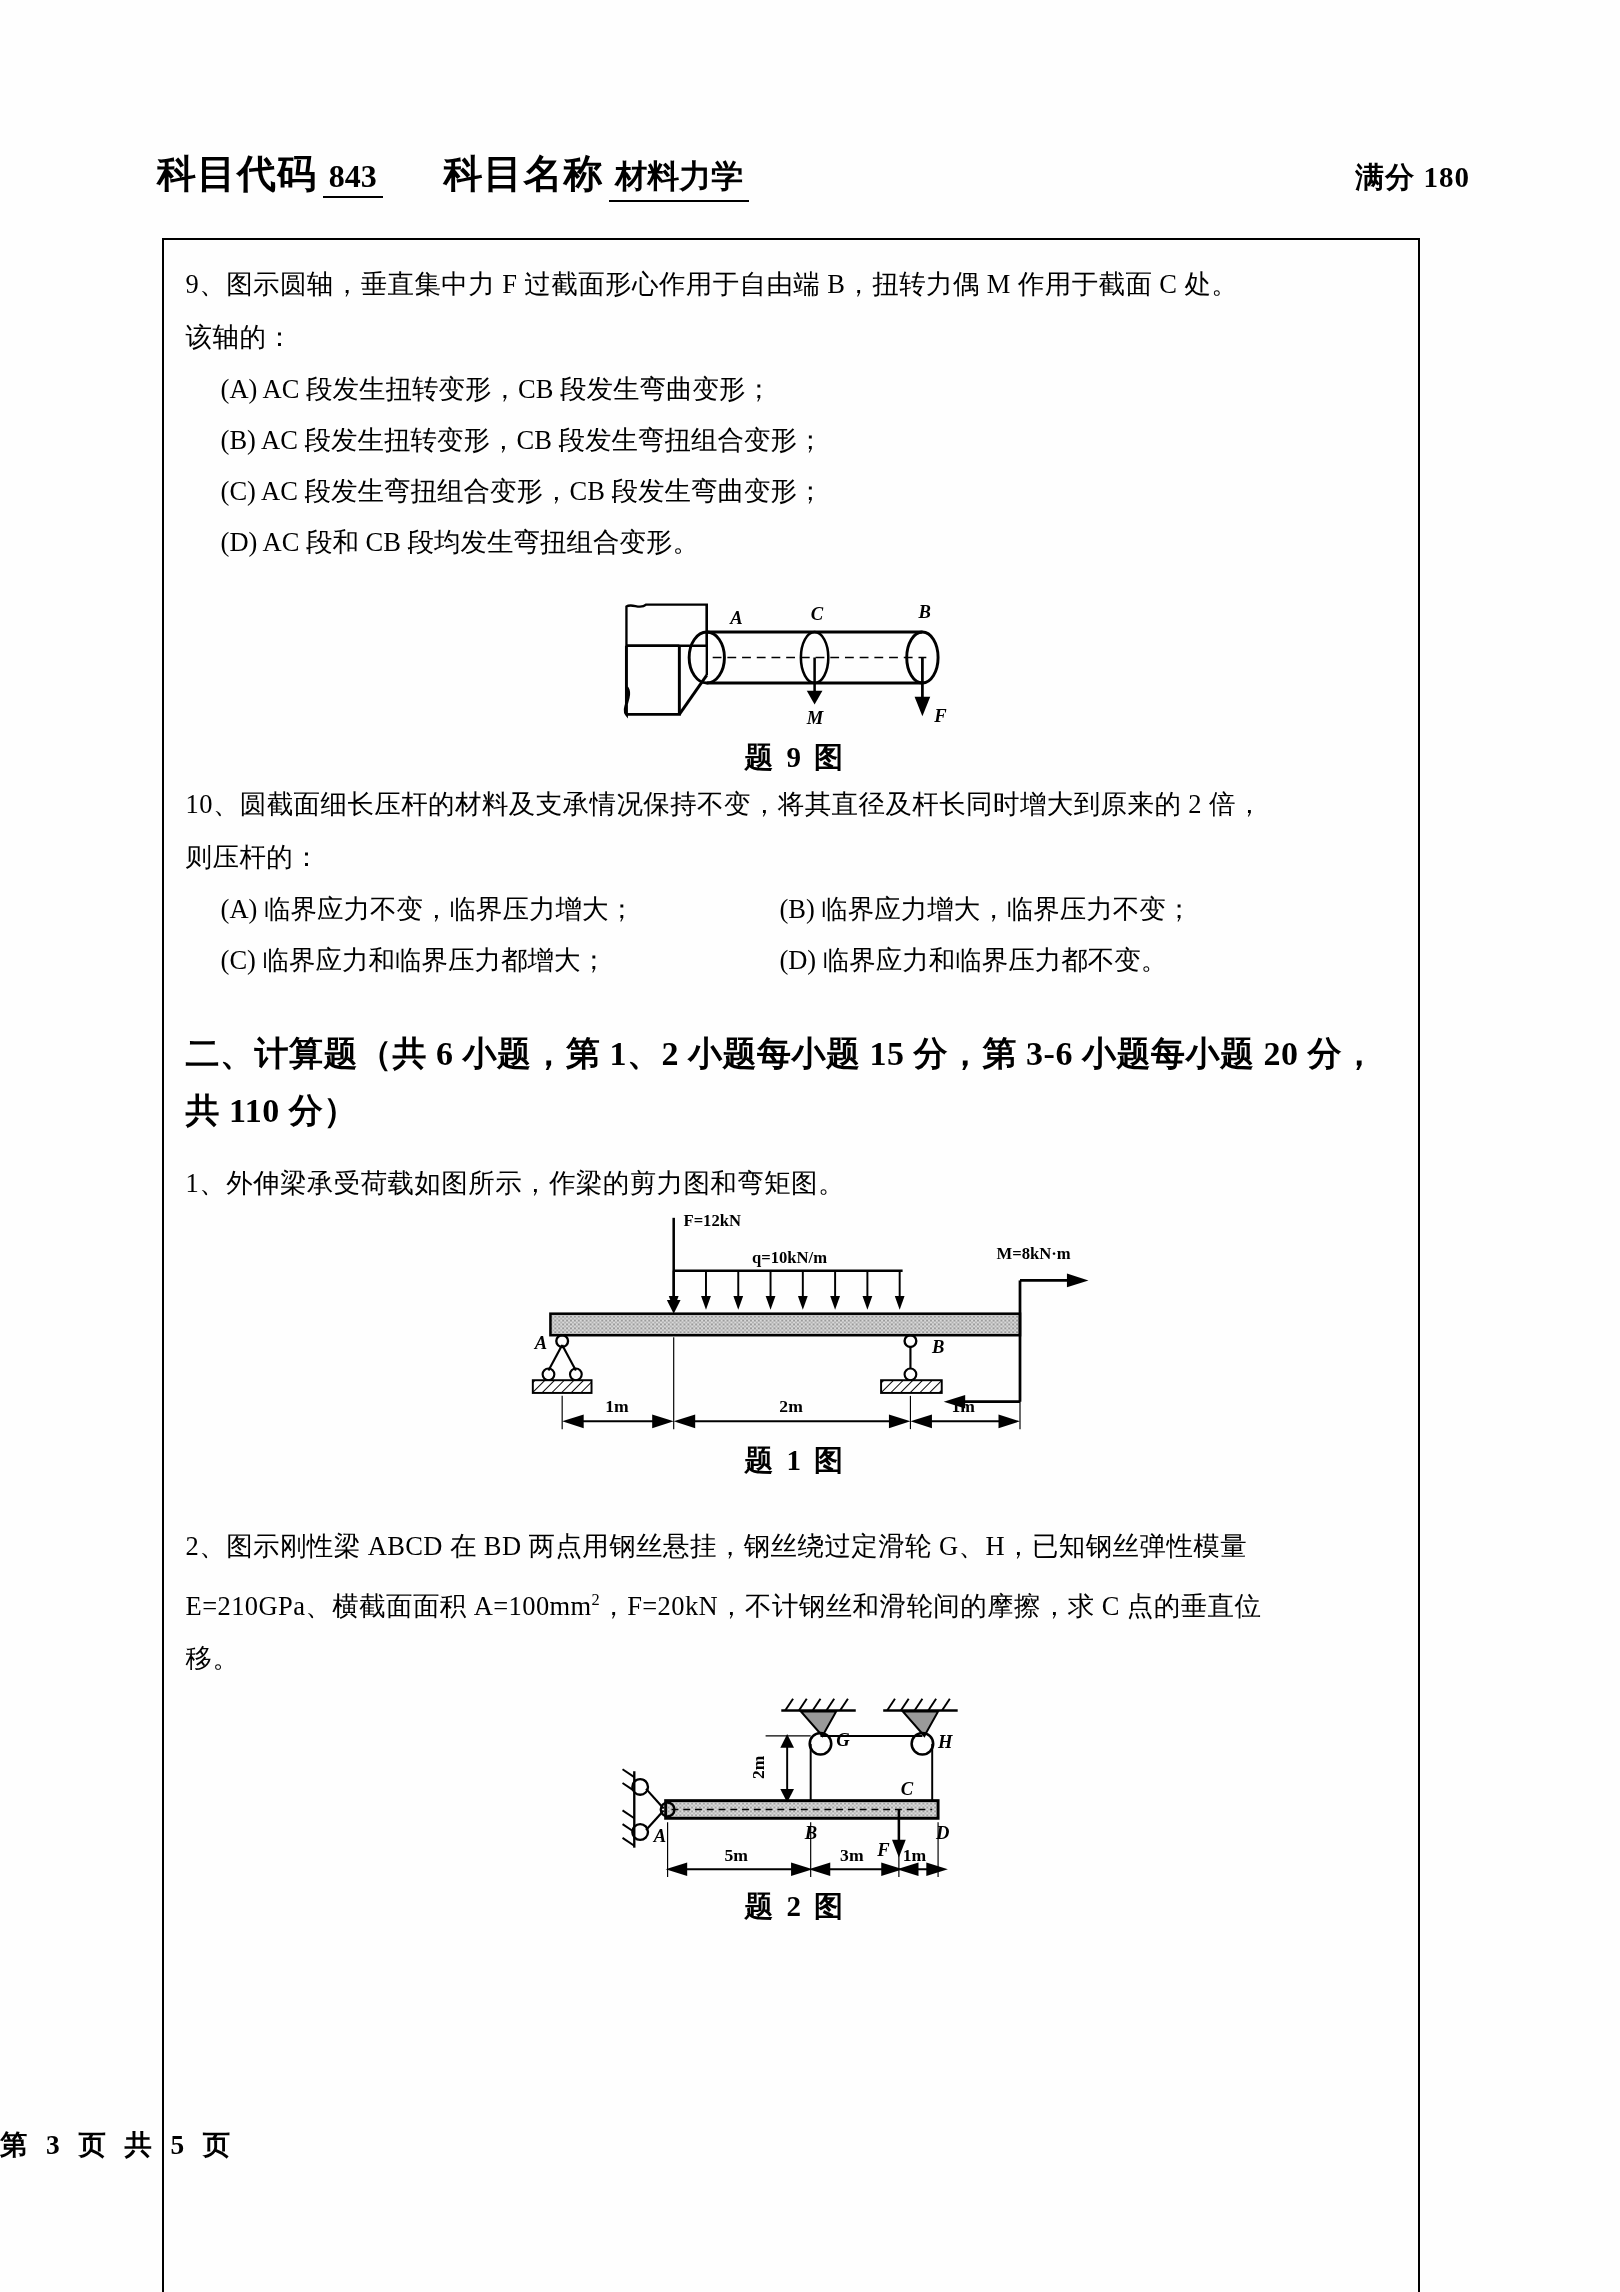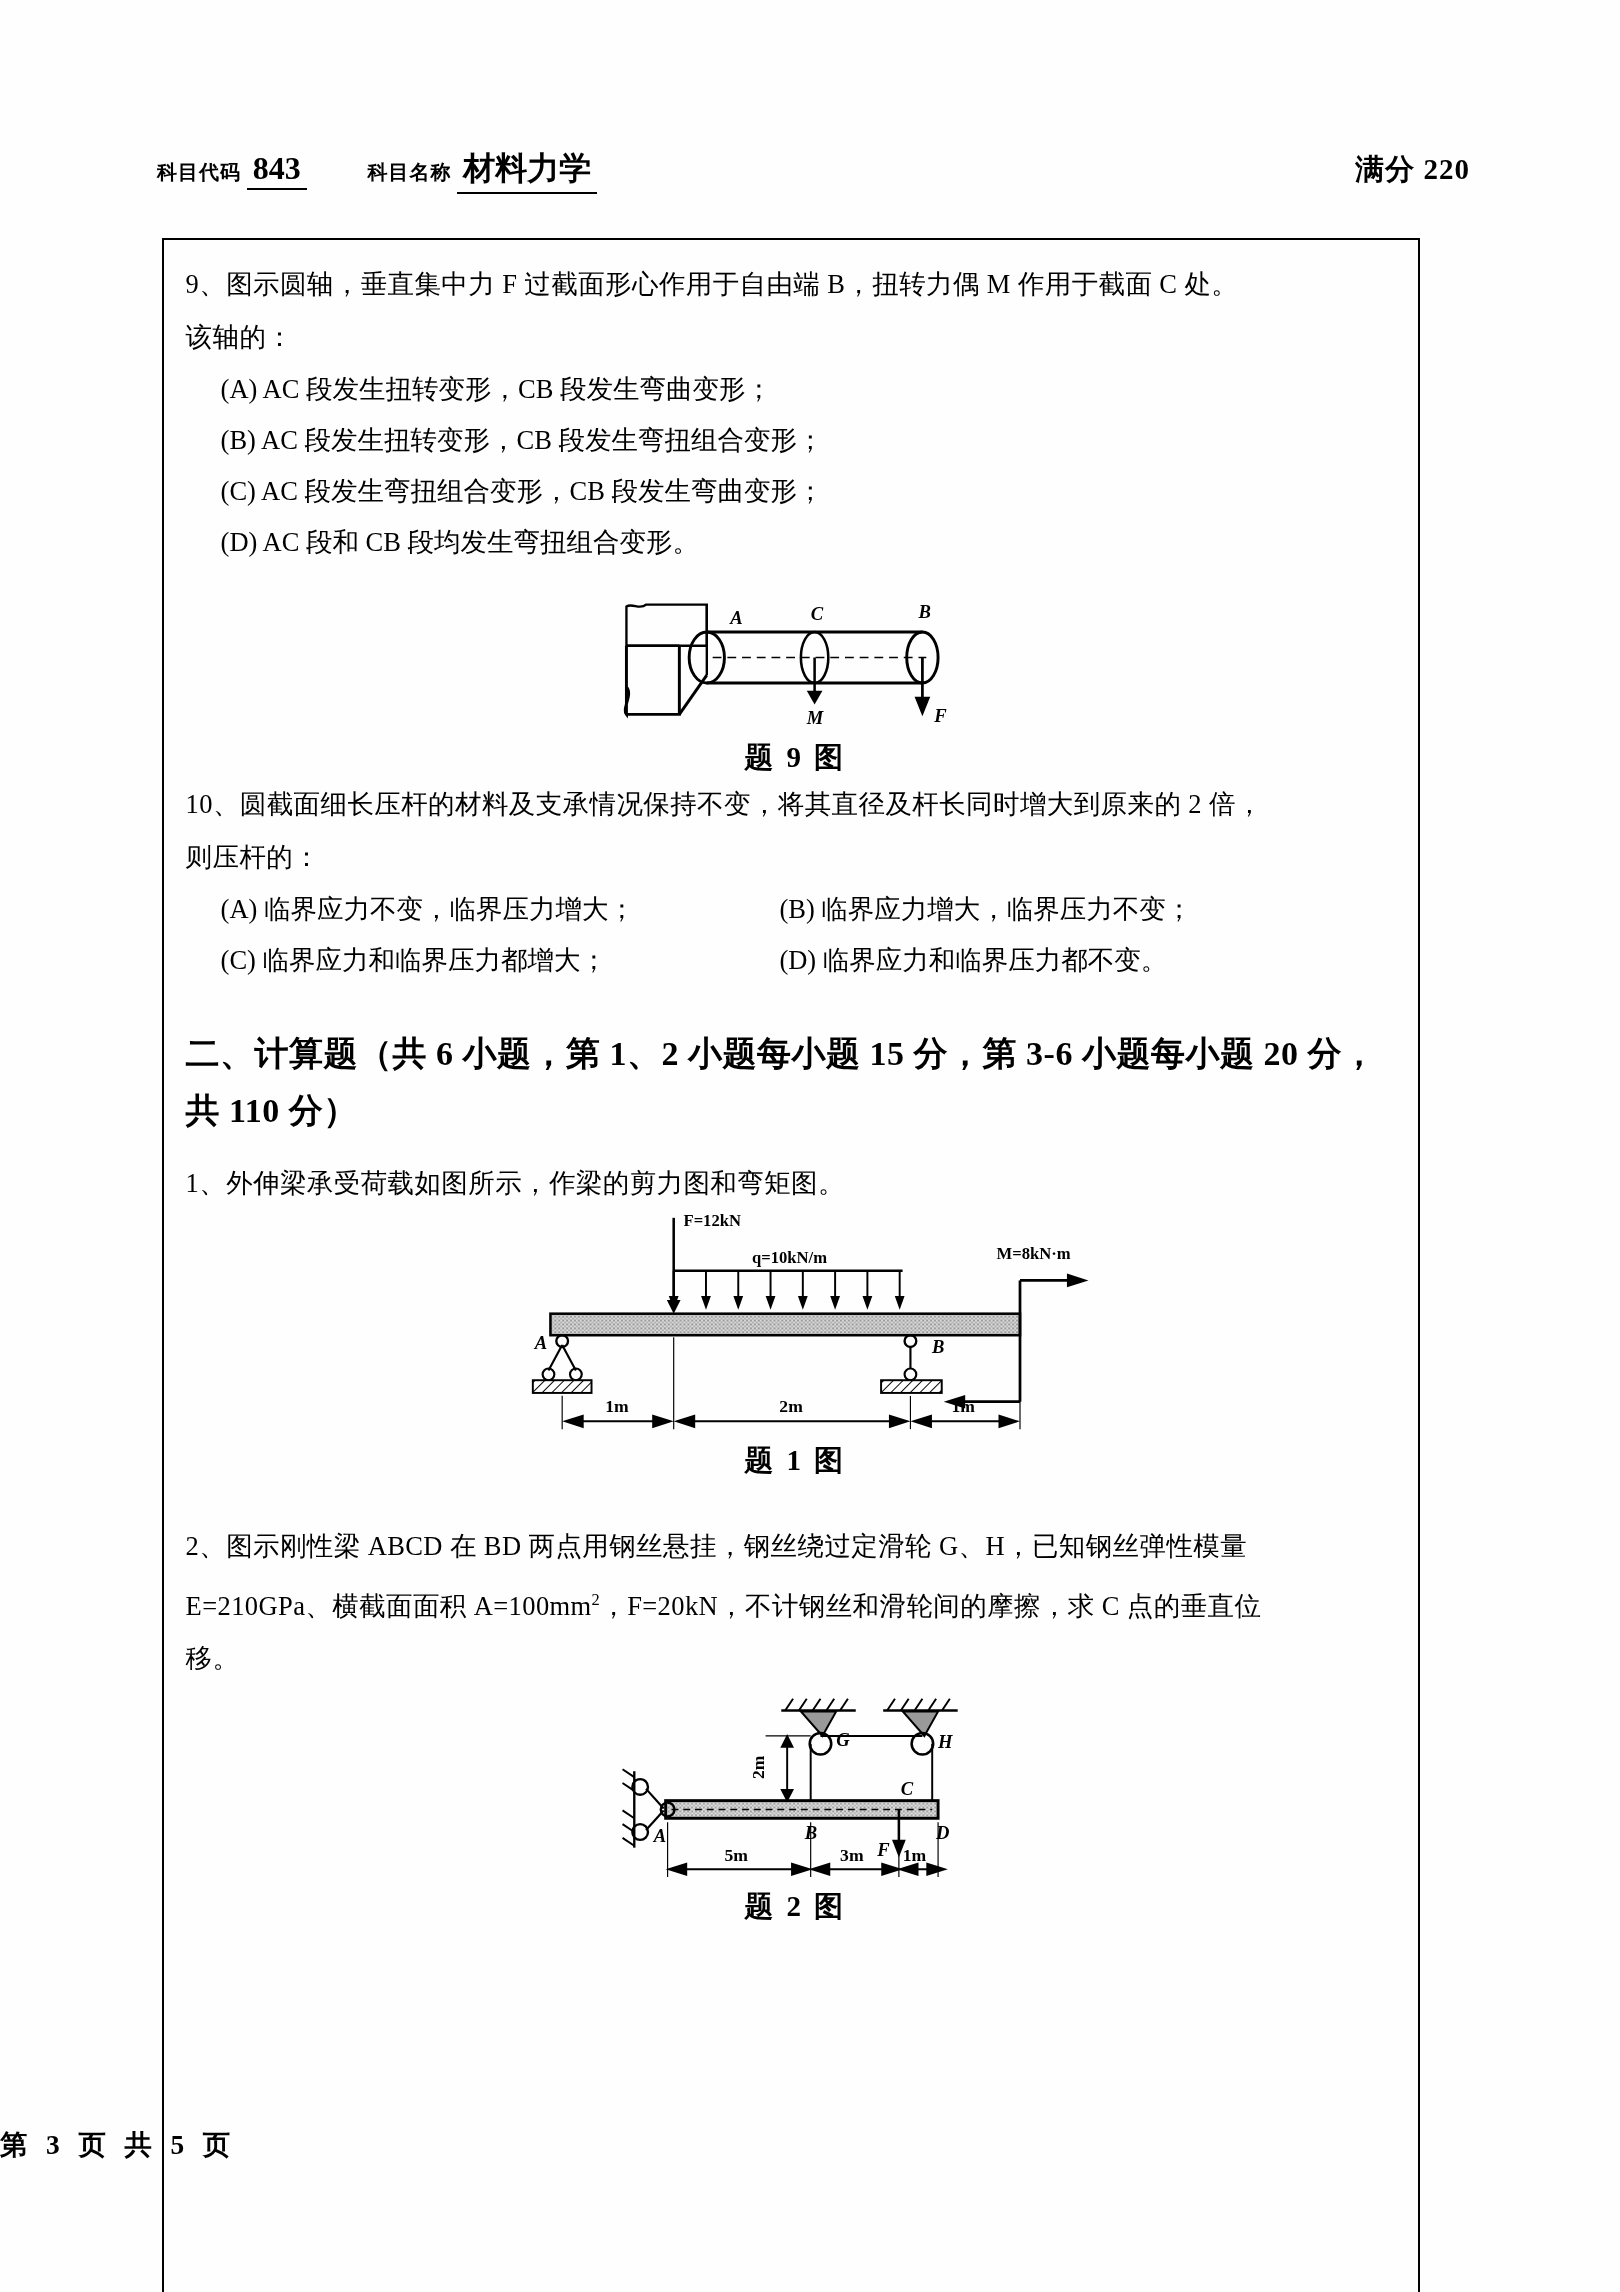--- a/index.html
+++ b/index.html
@@ -28,21 +28,21 @@
     left: 157px;
     top: 147px;
     width: 1313px;
     height: 59px;
     display: flex;
     align-items: baseline;
   }
   .hd-label {
     font-family: Liberation Mono, monospace;
     font-weight: bold;
-    font-size: 20px;
+    font-size: 39px;
     letter-spacing: 1px;
   }
   .hd-value {
     font-weight: bold;
     font-size: 32px;
     border-bottom: 2.9px solid #000;
     padding: 0 5.9px 1px 5.9px;
     margin: 0 5.9px;
   }
   .hd-gap { width: 55px; }
@@ -151,21 +151,21 @@
 <body>
 
 <div class="page">
 
   <div class="header">
     <span class="hd-label">科目代码</span>
     <span class="hd-value">843</span>
     <span class="hd-gap"></span>
     <span class="hd-label">科目名称</span>
     <span class="hd-value">材料力学</span>
-    <span class="hd-right">满分 220</span>
+    <span class="hd-right">满分 180</span>
   </div>
 
   <div class="frame">
     <div class="inner">
 
       <div class="q-line">9、图示圆轴，垂直集中力 F 过截面形心作用于自由端 B，扭转力偶 M 作用于截面 C 处。</div>
       <div class="q-line">该轴的：</div>
 
       <div class="opt">(A) AC 段发生扭转变形，CB 段发生弯曲变形；</div>
       <div class="opt">(B) AC 段发生扭转变形，CB 段发生弯扭组合变形；</div>

